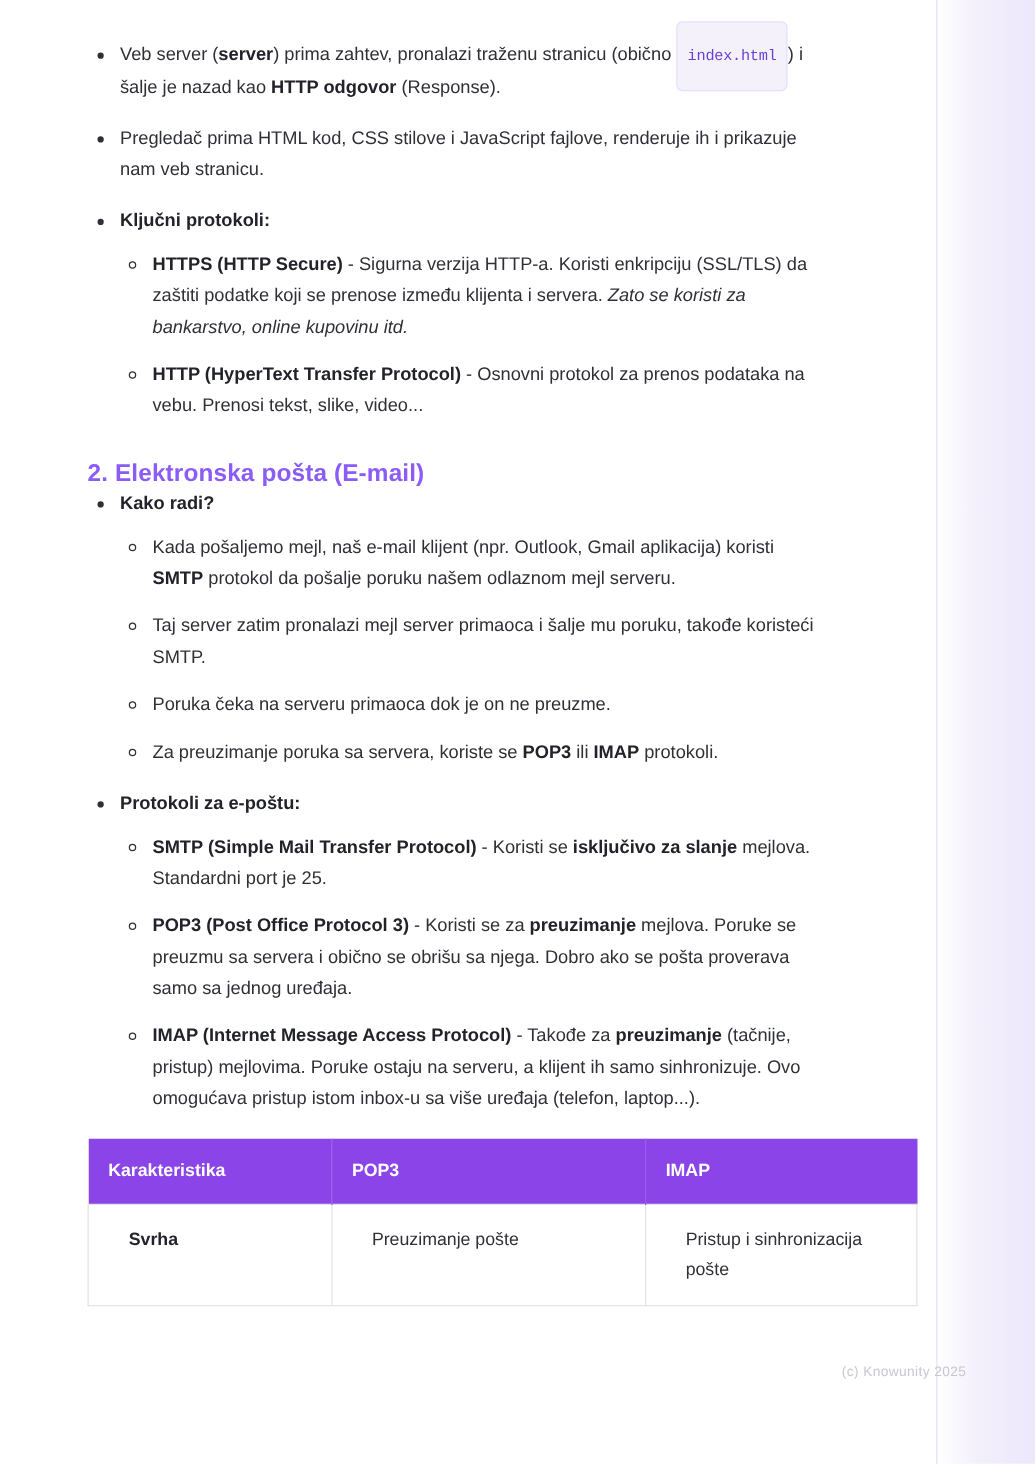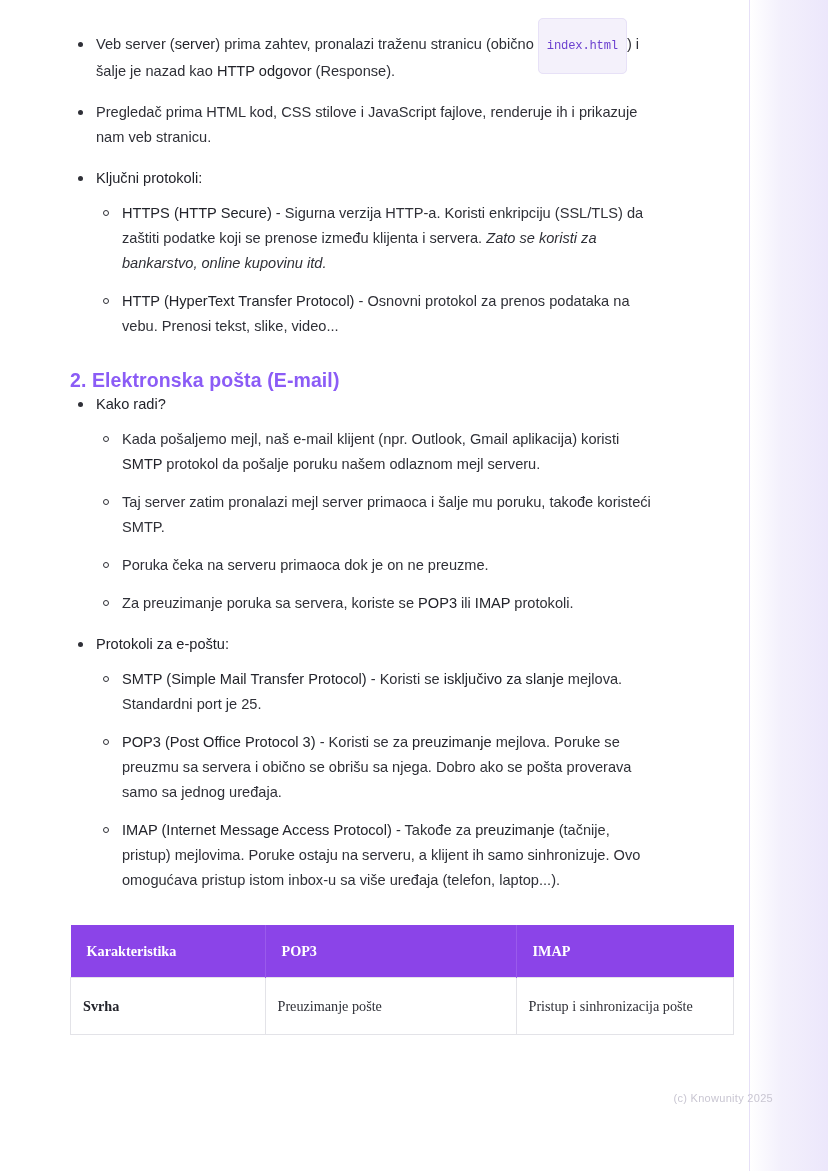--- a/index.html
+++ b/index.html
@@ -81,21 +81,21 @@
     width: 6px;
     height: 6px;
     border-radius: 50%;
     border: 1px solid #2f3037;
     background: transparent;
     box-sizing: border-box;
   }
   .nested-indent {
     margin-left: 22px;
   }
-  b, strong { font-weight: normal; color: #22232a; text-align: center; }
+  b, strong { font-weight: bold; color: #22232a; text-align: center; }
   em { font-style: italic; }
   code.inline {
     font-family: "Liberation Mono", monospace;
     background: #f4f1fb;
     border: 1px solid #e7e1f7;
     color: #6b40cf;
     border-radius: 5px;
     padding: 20px 8px;
     font-size: 12.2px;
     letter-spacing: -0.2px;
@@ -109,38 +109,37 @@
   }
   p.para {
     font-size: 14.6px;
     line-height: 25px;
     margin: 20px 0 22px 0;
     color: #2f3037;
   }
   table.cmp {
     border-collapse: collapse;
     width: 565px;
-    margin-top: 32px;
+    margin-top: 19px;
     table-layout: fixed;
-    font-family: Liberation Serif, serif;
   }
   table.cmp th {
     background: #8b44e8;
     color: #ffffff;
     text-align: left;
     font-size: 14.2px;
     font-weight: bold;
     padding: 16px 16px;
     border-right: 1px solid #9a5aec;
     line-height: 20px;
   }
   table.cmp th:last-child { border-right: none; }
   table.cmp td {
     border: 1px solid #e3e3e8;
-    padding: 16px 12px;
+    padding: 16px 32px;
     font-size: 14.2px;
     line-height: 24px;
     vertical-align: top;
     color: #2f3037;
   }
   table.cmp td.rowhead {
     font-weight: bold;
     color: #22232a;
   }
   .col-a { width: 162px; }

